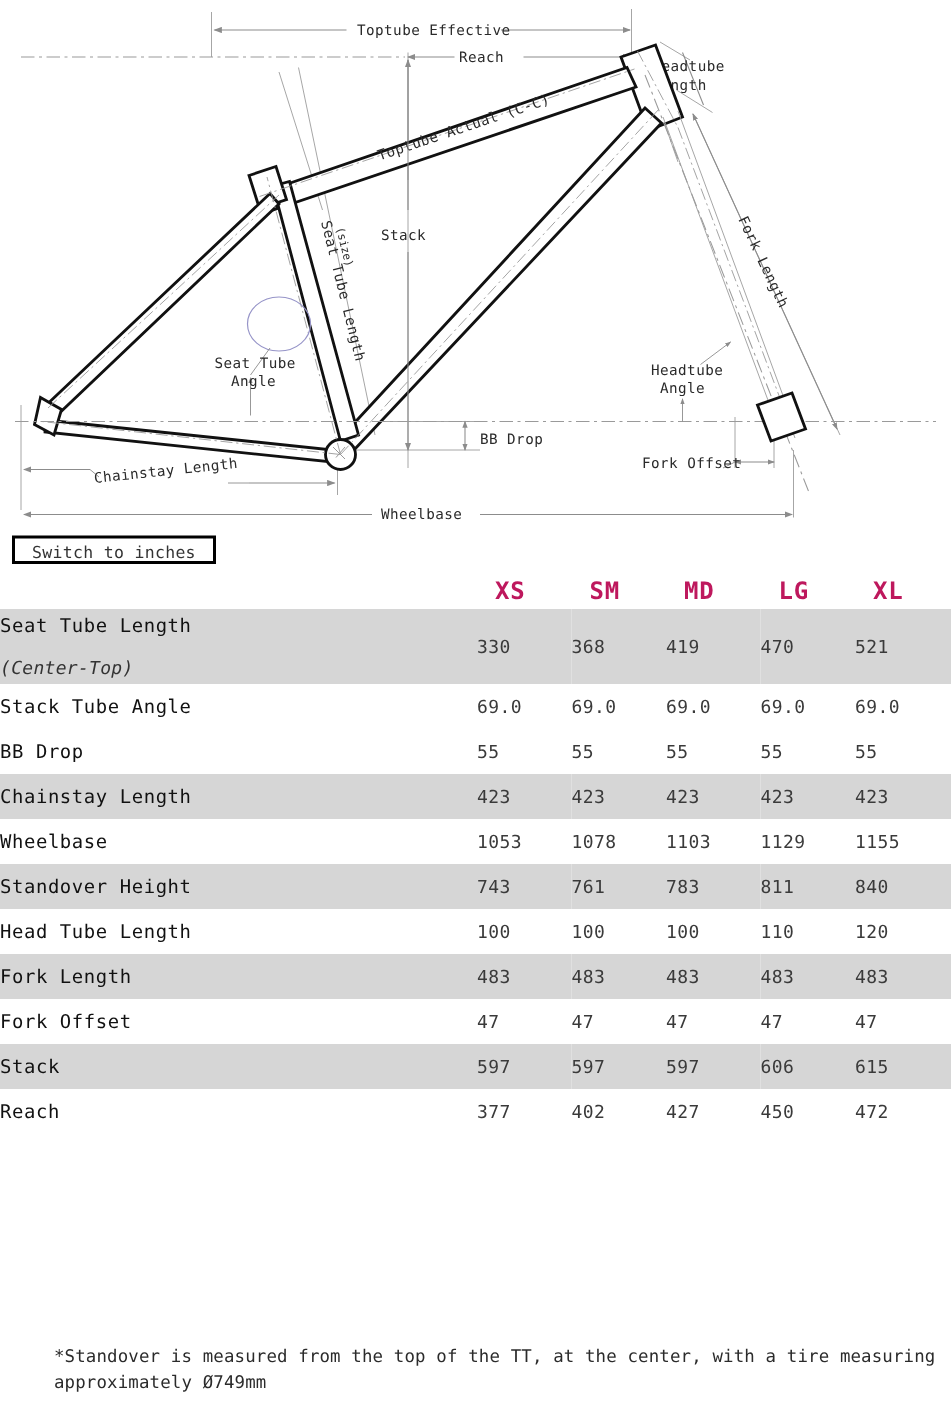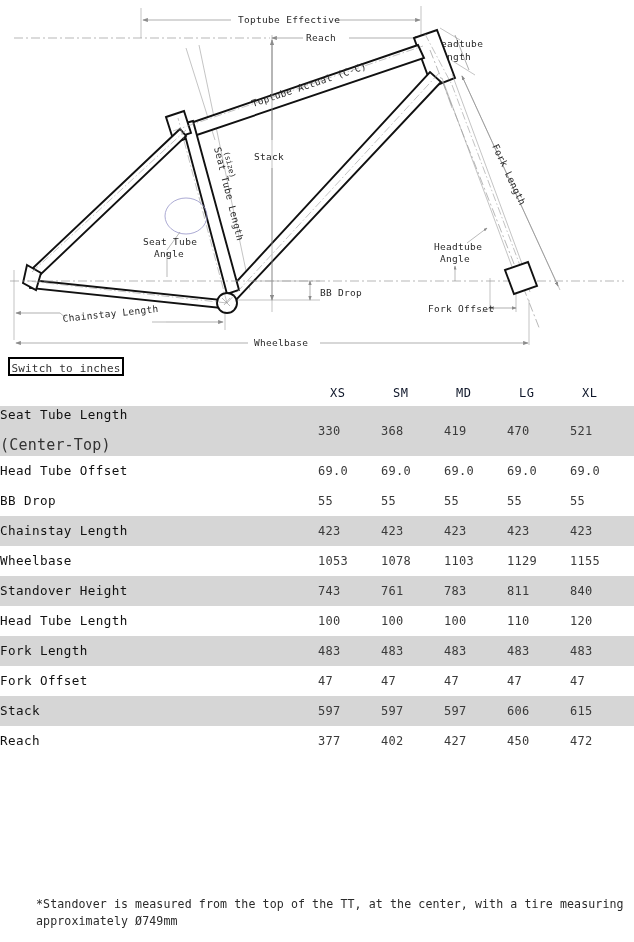--- a/index.html
+++ b/index.html
@@ -75,21 +75,21 @@
     stroke: #9694c8;
     stroke-width: 0.8;
     fill: none;
   }
 
   
   #switch-units-button {
     position: absolute;
     left: 8px;
     top: 357px;
-    width: 116px;
+    width: 136px;
     height: 19px;
     border: 2px solid #000000;
     background: #ffffff;
     font-family: "DejaVu Sans Mono", "Liberation Mono", monospace;
     font-size: 11px;
     color: #333333;
     text-align: center;
     line-height: 19px;
     padding: 0;
     box-sizing: border-box;
@@ -112,44 +112,45 @@
 
   #geometry-table th,
   #geometry-table td {
     padding: 0;
     margin: 0;
     vertical-align: middle;
     font-family: "DejaVu Sans Mono", "Liberation Mono", monospace;
   }
   #geometry-table thead th {
     height: 26px;
-    font-size: 12px;
-    font-weight: normal;
-    color: #0f172a;
+    font-size: 16px;
+    font-weight: bold;
+    color: #be185d;
     text-align: left;
     letter-spacing: 0.5px;
   }
   #geometry-table thead th.hdr-label { text-align: left; }
   #geometry-table thead th.hdr-size { padding-left: 12px; }
 
   #geometry-table tbody tr.shaded td { background: #d6d6d6; }
 
   td.row-label {
     font-size: 12.6px;
     color: #111111;
     padding-left: 10px;
     letter-spacing: 0.4px;
     line-height: 1.25;
   }
   td.row-label .sub {
     display: block;
-    font-size: 15px;
+    font-size: 12px;
     color: #333333;
     letter-spacing: 0.2px;
     margin-top: 14px;
+    font-style: italic;
   }
   td.val {
     font-size: 12px;
     color: #3a3a3a;
     padding-left: 12px;
     letter-spacing: 0.3px;
   }
   tr.one-line td { height: 30px; }
   tr.two-line td { height: 50px; }
 
@@ -356,21 +357,21 @@
   <tbody id="table-body">
       <tr class="two-line shaded">
         <td class="row-label"><span>Seat Tube Length</span><span class="sub">(Center-Top)</span></td>
         <td class="val">330</td>
         <td class="val">368</td>
         <td class="val">419</td>
         <td class="val">470</td>
         <td class="val">521</td>
       </tr>
       <tr class="one-line">
-        <td class="row-label"><span>Head Tube Offset</span></td>
+        <td class="row-label"><span>Stack Tube Angle</span></td>
         <td class="val">69.0</td>
         <td class="val">69.0</td>
         <td class="val">69.0</td>
         <td class="val">69.0</td>
         <td class="val">69.0</td>
       </tr>
       <tr class="one-line">
         <td class="row-label"><span>BB Drop</span></td>
         <td class="val">55</td>
         <td class="val">55</td>

